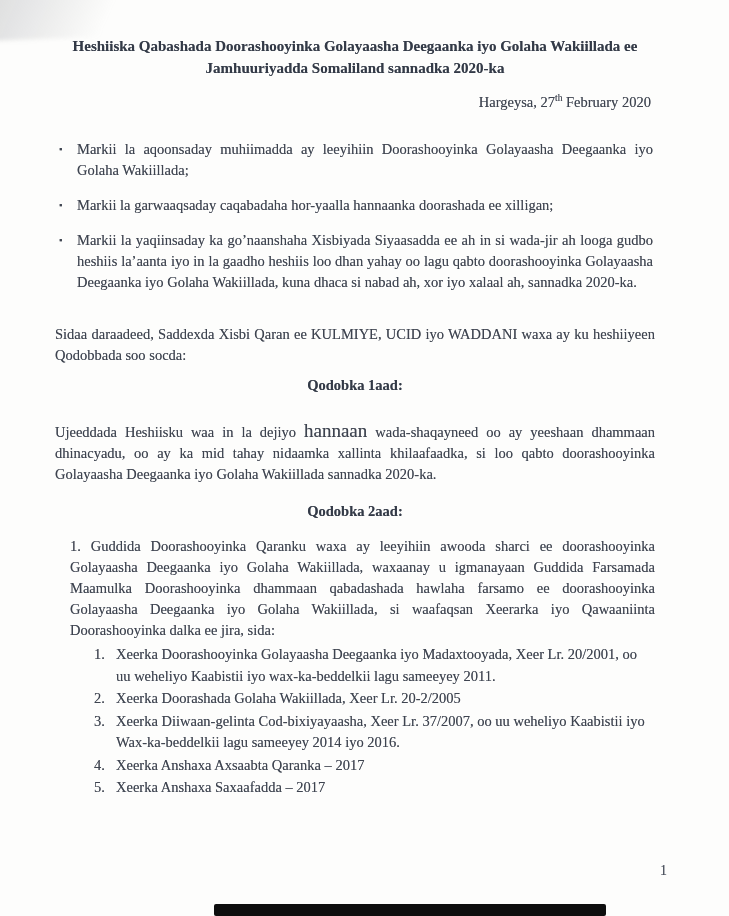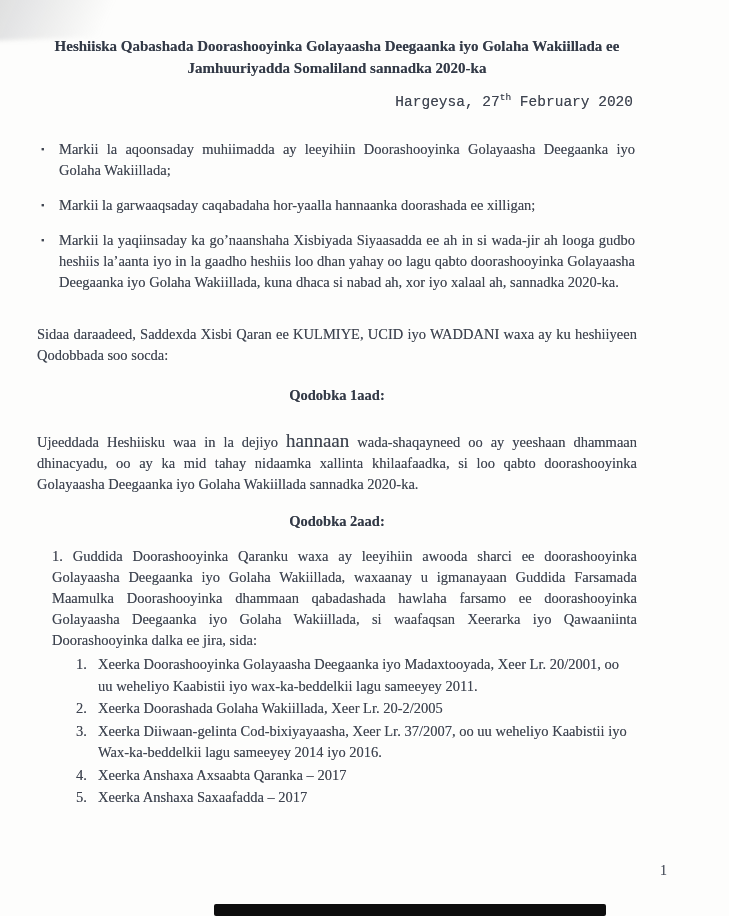--- a/index.html
+++ b/index.html
@@ -7,39 +7,38 @@
     position: relative;
     width: 729px;
     height: 916px;
     background: #fdfdfc;
     font-family: "Liberation Serif", serif;
     color: #3e4450;
     overflow: hidden;
   }
   .inner {
     position: absolute;
-    left: 37px;
+    left: 55px;
     top: 36px;
     width: 600px;
     font-size: 14.5px;
     line-height: 21px;
     text-shadow: 0 0 0.4px rgba(62,68,80,0.55);
   }
   .doc-title {
     font-size: 15px;
     font-weight: 700;
     text-align: center;
     line-height: 21.5px;
     color: #333a47;
   }
   .dateline {
     text-align: right;
     margin-top: 13px;
     padding-right: 4px;
-    font-family: Liberation Mono, monospace;
   }
   .dateline sup {
     font-size: 9.5px;
     line-height: 0;
     vertical-align: super;
   }
   .h-center {
     text-align: center;
     font-weight: 700;
     color: #333a47;
@@ -49,21 +48,21 @@
   .bullet { display: flex; margin-bottom: 14px; text-align: justify; }
   .bullet .marker {
     flex: 0 0 18px;
     font-size: 9px;
     line-height: 21px;
     color: #3e4450;
   }
   .bullet .btext { flex: 1; }
   .para { text-align: justify; }
   .closing-para { margin-top: 31px; }
-  .q1-heading { margin-top: 19px; }
+  .q1-heading { margin-top: 9px; }
   .q1-body { margin-top: 24px; }
   .q1-body .emph { font-size: 19px; }
   .q2-heading { margin-top: 16px; }
   .clause-para { margin-top: 14px; margin-left: 15px; }
   .laws { margin-top: 3px; margin-left: 39px; }
   .law { display: flex; margin-bottom: 1px; line-height: 21.5px; }
   .law .no { flex: 0 0 22px; }
   .law .ltext { flex: 1; }
   .pagenum {
     position: absolute;

